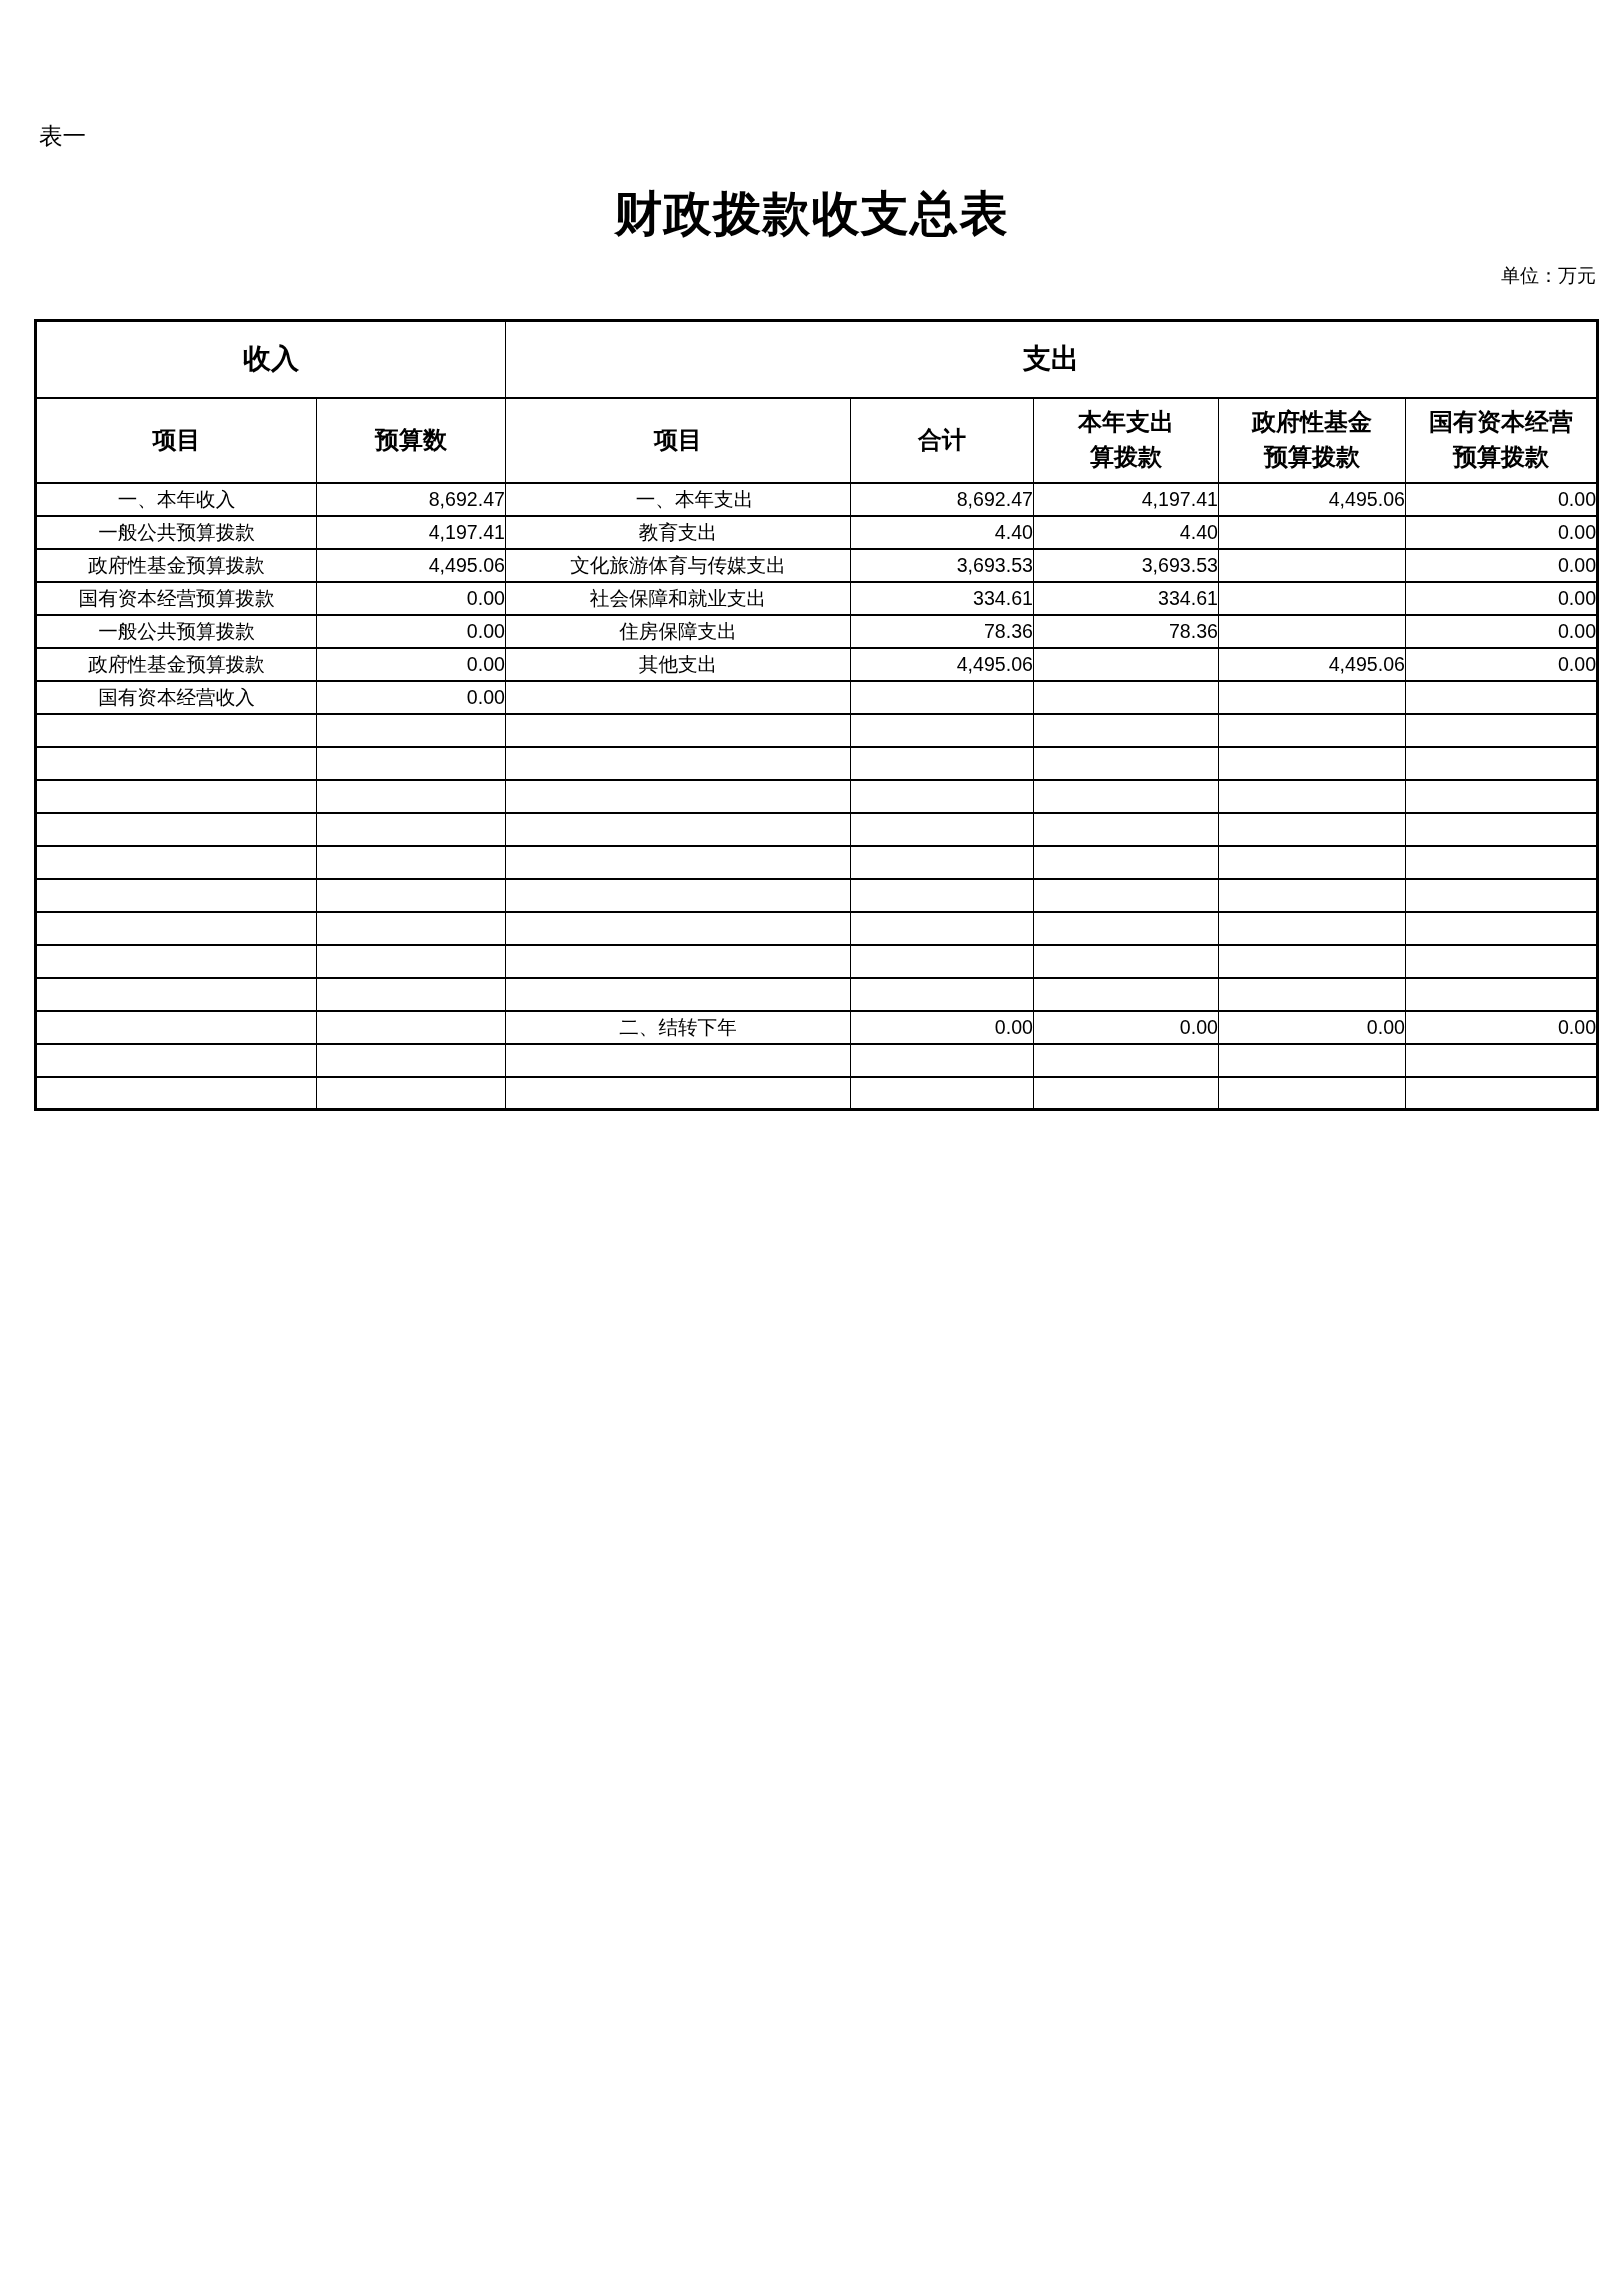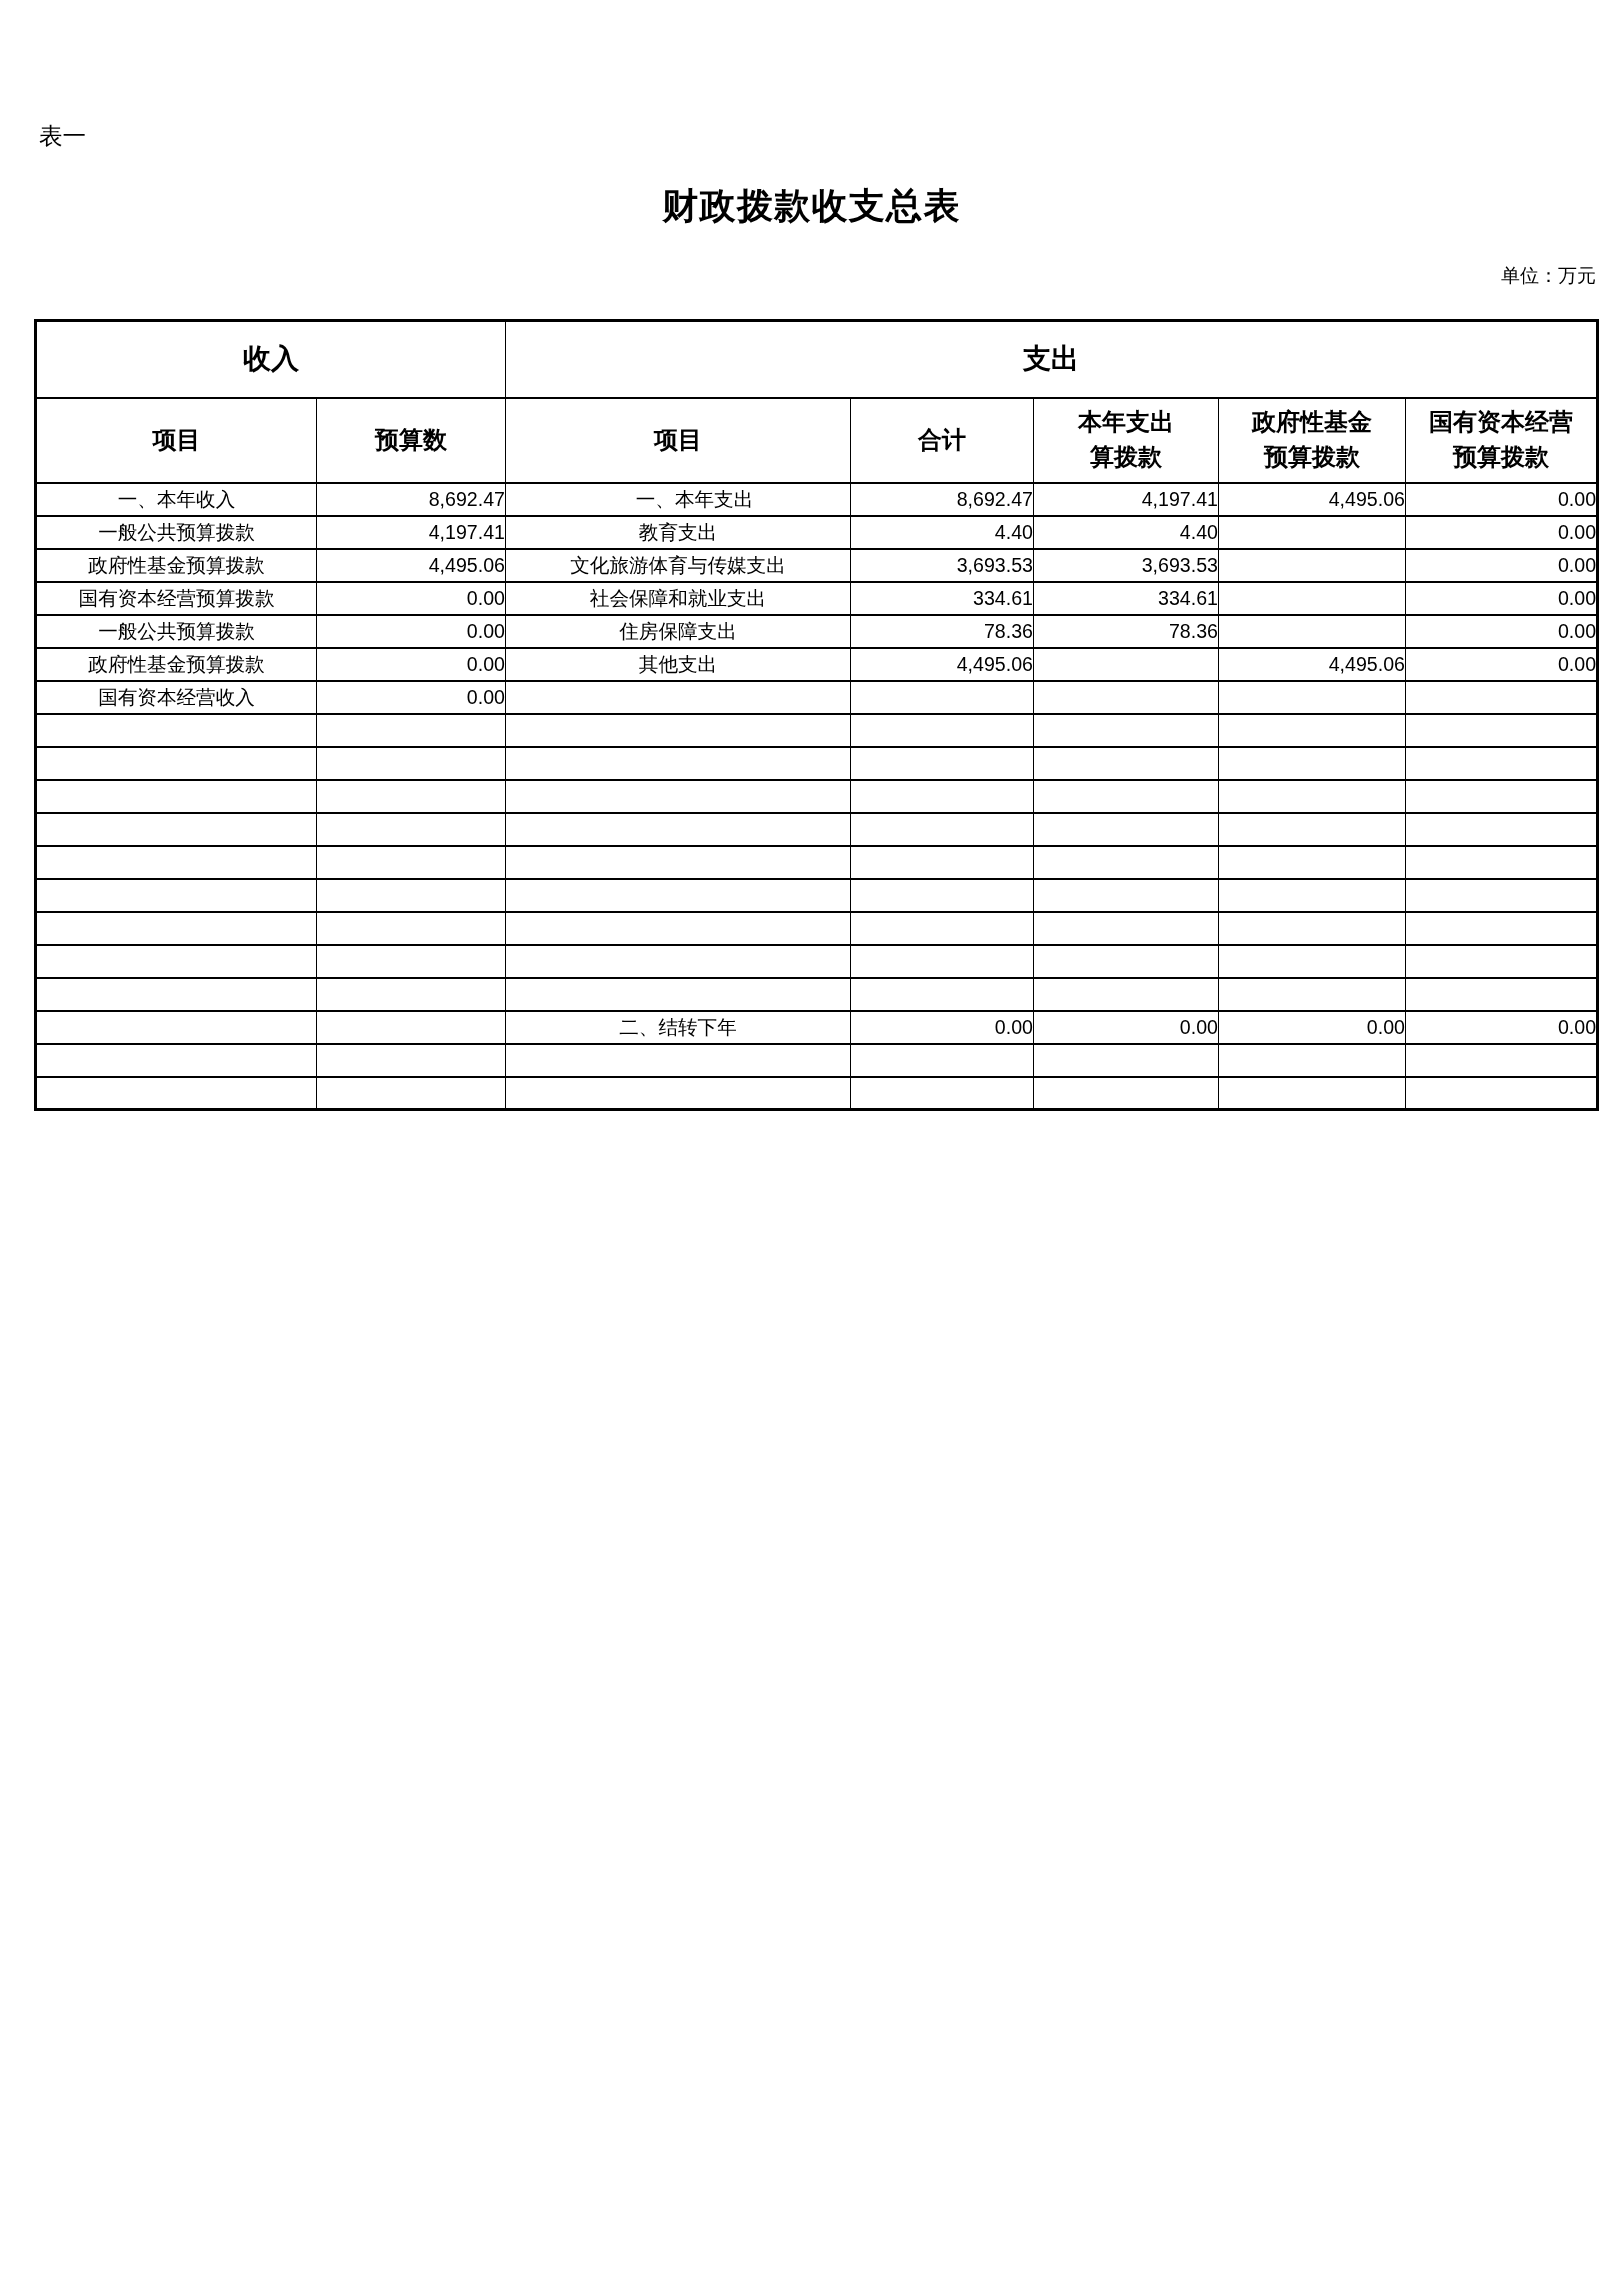--- a/index.html
+++ b/index.html
@@ -20,21 +20,21 @@
     font-weight: normal;
     font-family: "Liberation Serif", serif;
     margin-top: 7px;
   }
   .doc-title {
     position: absolute;
     left: 0;
     width: 100%;
     top: 182px;
     text-align: center;
-    font-size: 36px;
+    font-size: 48px;
     font-weight: bold;
     font-family: "Liberation Sans", sans-serif;
     letter-spacing: 1.3px;
   }
   .unit-note {
     position: absolute;
     top: 263px;
     right: 27px;
     font-size: 19px;
     font-family: "Liberation Serif", serif;

